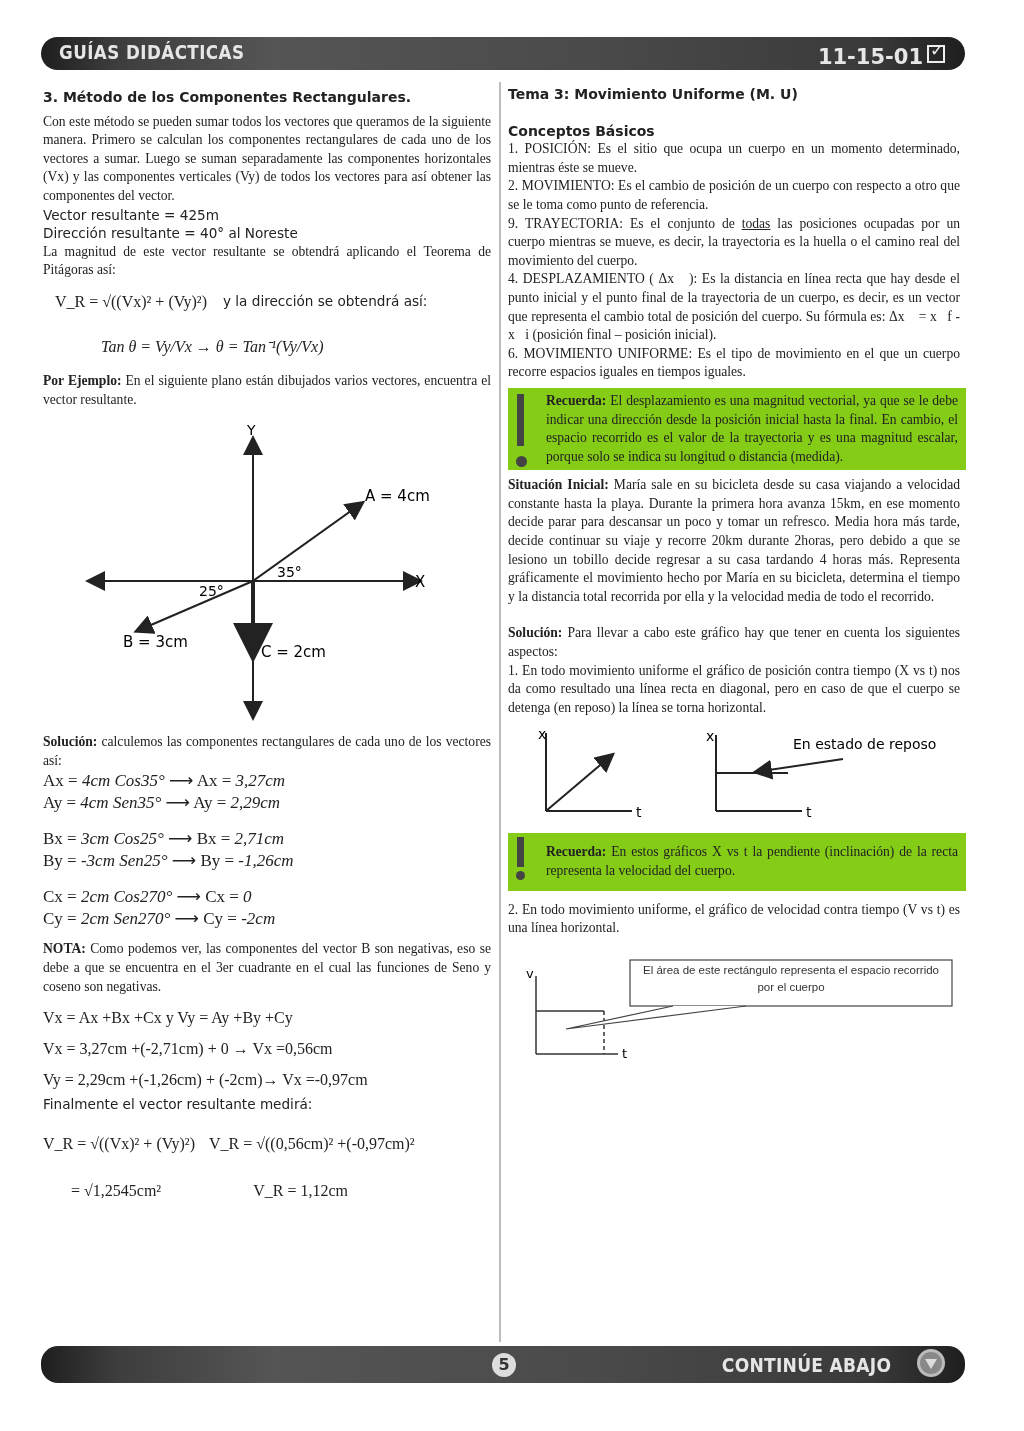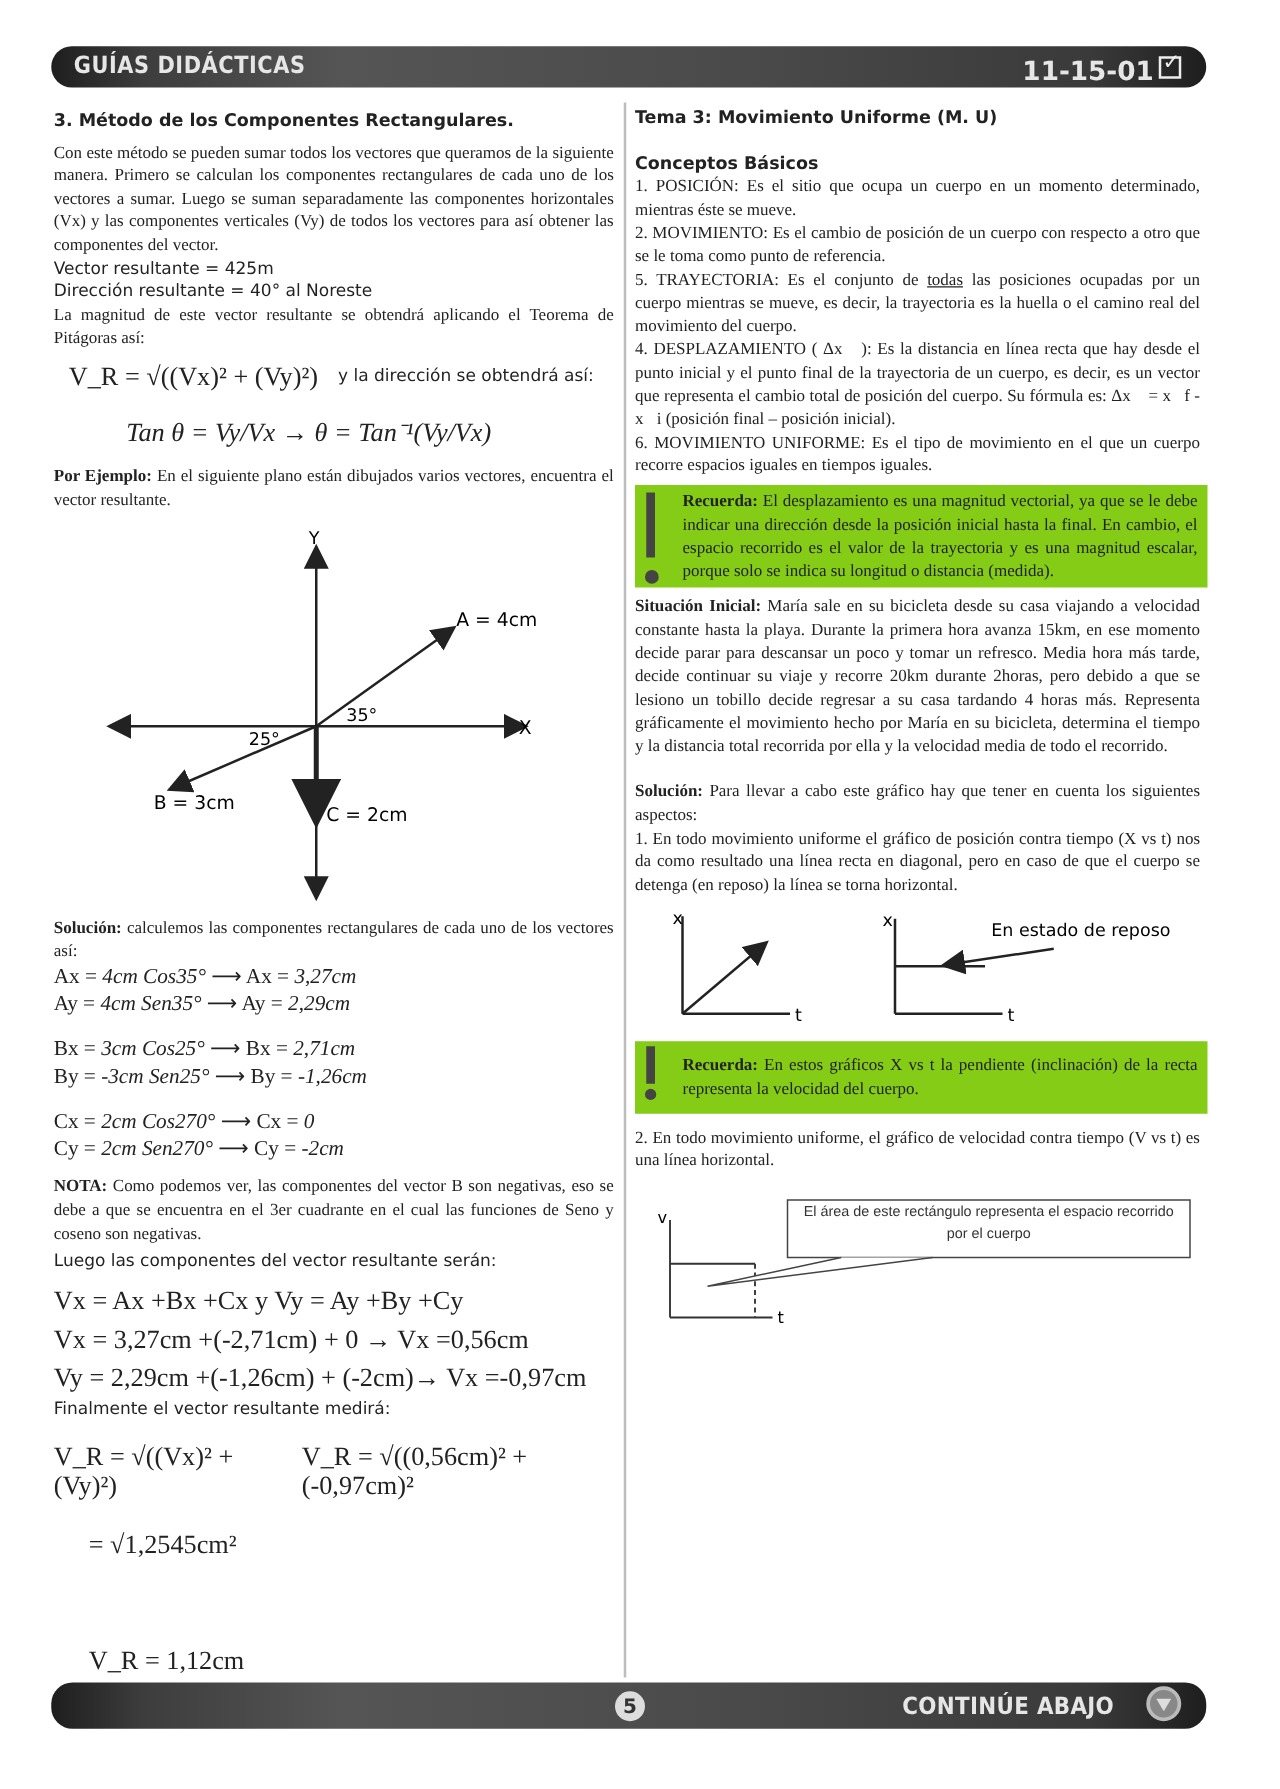--- a/index.html
+++ b/index.html
@@ -18,21 +18,21 @@
   .downbtn{position:absolute;right:20px;top:3px;width:28px;height:28px;border-radius:50%;border:3px solid #bbb;background:#888;box-sizing:border-box;}
   .downbtn:after{content:"";position:absolute;left:5px;top:7px;border-left:6px solid transparent;border-right:6px solid transparent;border-top:10px solid #ddd;}
   .divider{position:absolute;left:499px;top:82px;width:2px;height:1260px;background:#bdbdbd;}
   .col{position:absolute;font-size:13.6px;line-height:18.6px;}
   .left{left:43px;top:88px;width:448px;}
   .right{left:508px;top:85px;width:452px;}
   .j{text-align:justify;font-family:Liberation Serif, serif;}
   h3{font-size:14px;margin:0 0 6px 0;font-weight:bold;}
   p{margin:0;}
   b{font-weight:bold;}
-  .math{font-family:"Liberation Serif",serif;font-size:21px;line-height:23px;}
+  .math{font-family:"Liberation Serif",serif;font-size:16px;line-height:23px;}
   .it{font-style:italic;}
   .recuerda{background:#84cc16;position:relative;padding:4px 8px 4px 38px;margin:6px -6px 6px 0;}
   .bang{position:absolute;left:8px;top:6px;width:10px;}
   .bang .bar2{width:7px;height:52px;background:#444;margin-left:1px;}
   .bang .dot{width:11px;height:11px;border-radius:50%;background:#444;margin-top:10px;}
   svg text{font-family:"DejaVu Sans",sans-serif;}
 </style>
 </head>
 <body>
 
@@ -88,43 +88,42 @@
   <div class="math" style="font-size:17px;line-height:22px;">
     <div><span>Ax</span> = <i>4cm Cos35°</i> ⟶ <span>Ax</span> = <i>3,27cm</i></div>
     <div><span>Ay</span> = <i>4cm Sen35°</i> ⟶ <span>Ay</span> = <i>2,29cm</i></div>
     <div style="margin-top:14px;"><span>Bx</span> = <i>3cm Cos25°</i> ⟶ <span>Bx</span> = <i>2,71cm</i></div>
     <div><span>By</span> = <i>-3cm Sen25°</i> ⟶ <span>By</span> = <i>-1,26cm</i></div>
     <div style="margin-top:14px;"><span>Cx</span> = <i>2cm Cos270°</i> ⟶ <span>Cx</span> = <i>0</i></div>
     <div><span>Cy</span> = <i>2cm Sen270°</i> ⟶ <span>Cy</span> = <i>-2cm</i></div>
   </div>
 
   <p class="j" style="margin-top:10px;"><b>NOTA:</b> <span>Como podemos ver, las componentes del vector B son negativas, eso se debe a que se encuentra en el 3er cuadrante en el cual las funciones de Seno y coseno son negativas.</span></p>
-  <p style="margin-top:4px;">Luego las componentes del vector resultante serán:</p>
   <div class="math" style="margin-top:6px;line-height:31px;">
     <div>Vx = Ax +Bx +Cx   y Vy = Ay +By +Cy</div>
     <div>Vx = 3,27cm +(-2,71cm) + 0 → Vx =0,56cm</div>
     <div>Vy = 2,29cm +(-1,26cm) + (-2cm)→ Vx =-0,97cm</div>
   </div>
   <p>Finalmente el vector resultante medirá:</p>
   <div class="math" style="margin-top:18px;display:flex;gap:14px;">
     <span>V_R = √((Vx)² + (Vy)²)</span>
     <span>V_R = √((0,56cm)² +(-0,97cm)²</span>
   </div>
-  <div class="math" style="margin-top:24px;display:flex;gap:70px;padding-left:28px;flex-direction:column;">
+  <div class="math" style="margin-top:24px;display:flex;gap:92px;padding-left:28px;">
     <span>= √1,2545cm²</span>
     <span>V_R = 1,12cm</span>
   </div>
 </div>
 
 <div class="col right">
   <h3 style="margin-bottom:18px;">Tema 3: Movimiento Uniforme (M. U)</h3>
   <h3 style="margin:0;">Conceptos Básicos</h3>
   <p class="j">1. POSICIÓN: Es el sitio que ocupa un cuerpo en un momento determinado, mientras éste se mueve.</p>
   <p class="j">2. MOVIMIENTO: Es el cambio de posición de un cuerpo con respecto a otro que se le toma como punto de referencia.</p>
-  <p class="j"><span>5. TRAYECTORIA: Es el conjunto de </span><u>todas</u><span> las posiciones ocupadas por un cuerpo mientras se mueve, es decir, la trayectoria es la huella o el camino real del movimiento del cuerpo.</span></p>
+  <p class="j"><span>9. TRAYECTORIA: Es el conjunto de </span><u>todas</u><span> las posiciones ocupadas por un cuerpo mientras se mueve, es decir, la trayectoria es la huella o el camino real del movimiento del cuerpo.</span></p>
   <p class="j">4. DESPLAZAMIENTO ( Δx⃗ ): Es la distancia en línea recta que hay desde el punto inicial y el punto final de la trayectoria de un cuerpo, es decir, es un vector que representa el cambio total de posición del cuerpo. Su fórmula es: Δx⃗ = x⃗f - x⃗i  (posición final – posición inicial).</p>
   <p class="j">6. MOVIMIENTO UNIFORME: Es el tipo de movimiento en el que un cuerpo recorre espacios iguales en tiempos iguales.</p>
 
   <div class="recuerda j">
     <div class="bang">
         <div class="bar2"></div>
         <div class="dot"></div>
       </div>
     <b>Recuerda:</b> <span>El desplazamiento es una magnitud vectorial, ya que se le debe indicar una dirección desde la posición inicial hasta la final. En cambio, el espacio recorrido es el valor de la trayectoria y es una magnitud escalar, porque solo se indica su longitud o distancia (medida).</span>
   </div>

